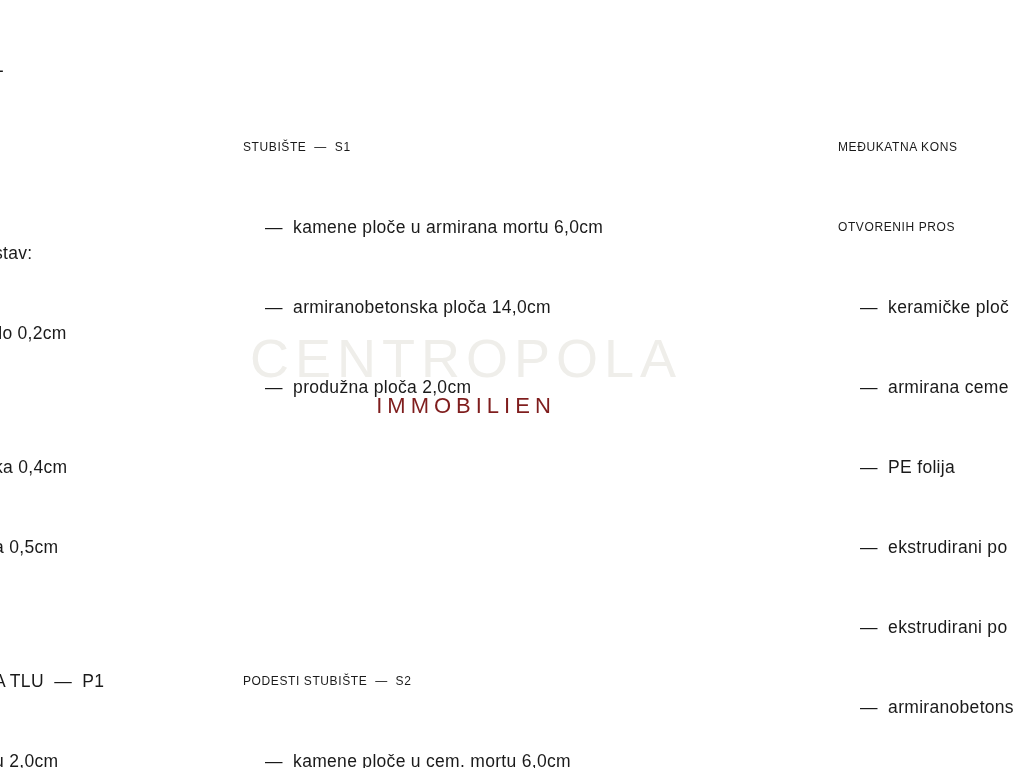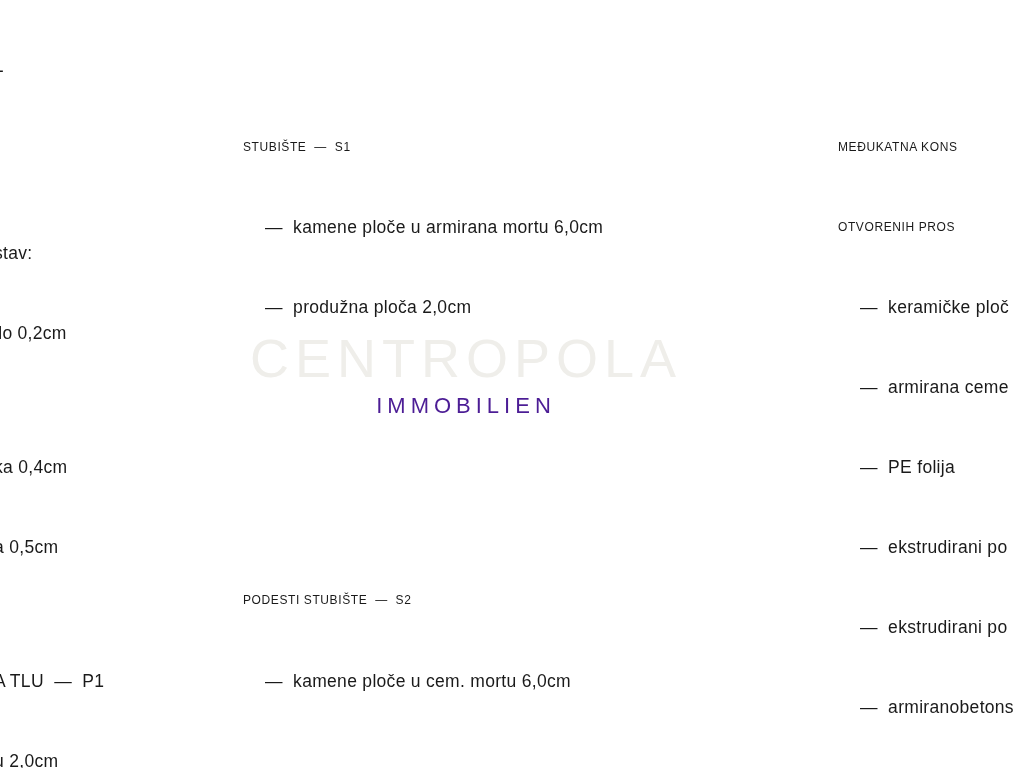--- a/index.html
+++ b/index.html
@@ -33,21 +33,21 @@
   .wm-main {
     font-size: 54px;
     font-weight: 400;
     line-height: 56px;
     color: #efeeea;
   }
   .wm-sub {
     font-size: 22px;
     letter-spacing: 5px;
     line-height: 28px;
-    color: #4c1d95;
+    color: #7f1d1d;
     margin-top: 6px;
   }
 
   .col {
     position: absolute;
     z-index: 2;
     font-size: 17.5px;
     line-height: 26.7px;
     letter-spacing: 0.3px;
     white-space: pre;
@@ -112,20 +112,21 @@
     
     
     <div class="line"></div>
   </div>
 
   <div class="col col-mid">
 
     <div class="block">
       <div class="heading">STUBIŠTE  —  S1</div>
       <div class="line indent1">—  kamene ploče u armirana mortu 6,0cm</div>
+      <div class="line indent1">—  armiranobetonska ploča 14,0cm</div>
       <div class="line indent1">—  produžna ploča 2,0cm</div>
     </div>
     <div class="gap"></div>
 
     <div class="block">
       <div class="heading">PODESTI STUBIŠTE  —  S2</div>
       <div class="line indent1">—  kamene ploče u cem. mortu 6,0cm</div>
       
       
       

